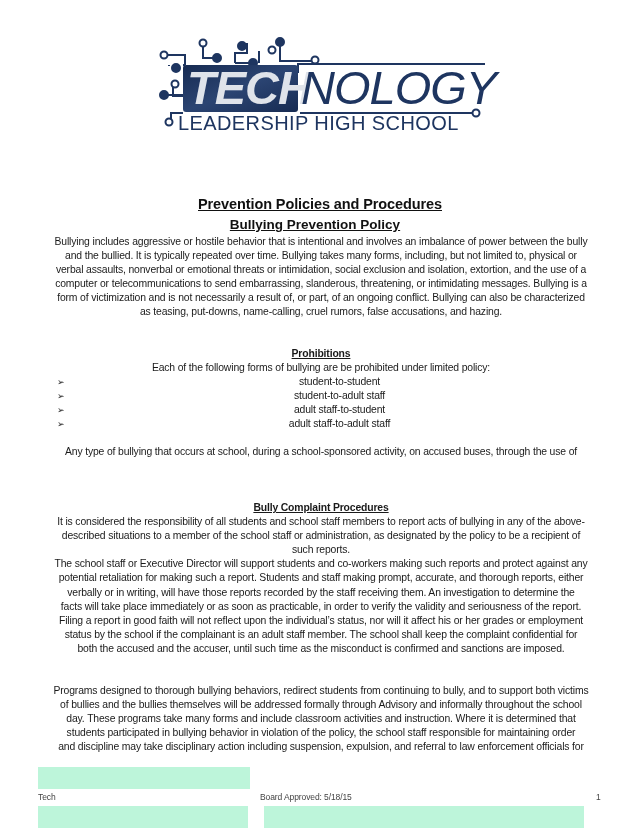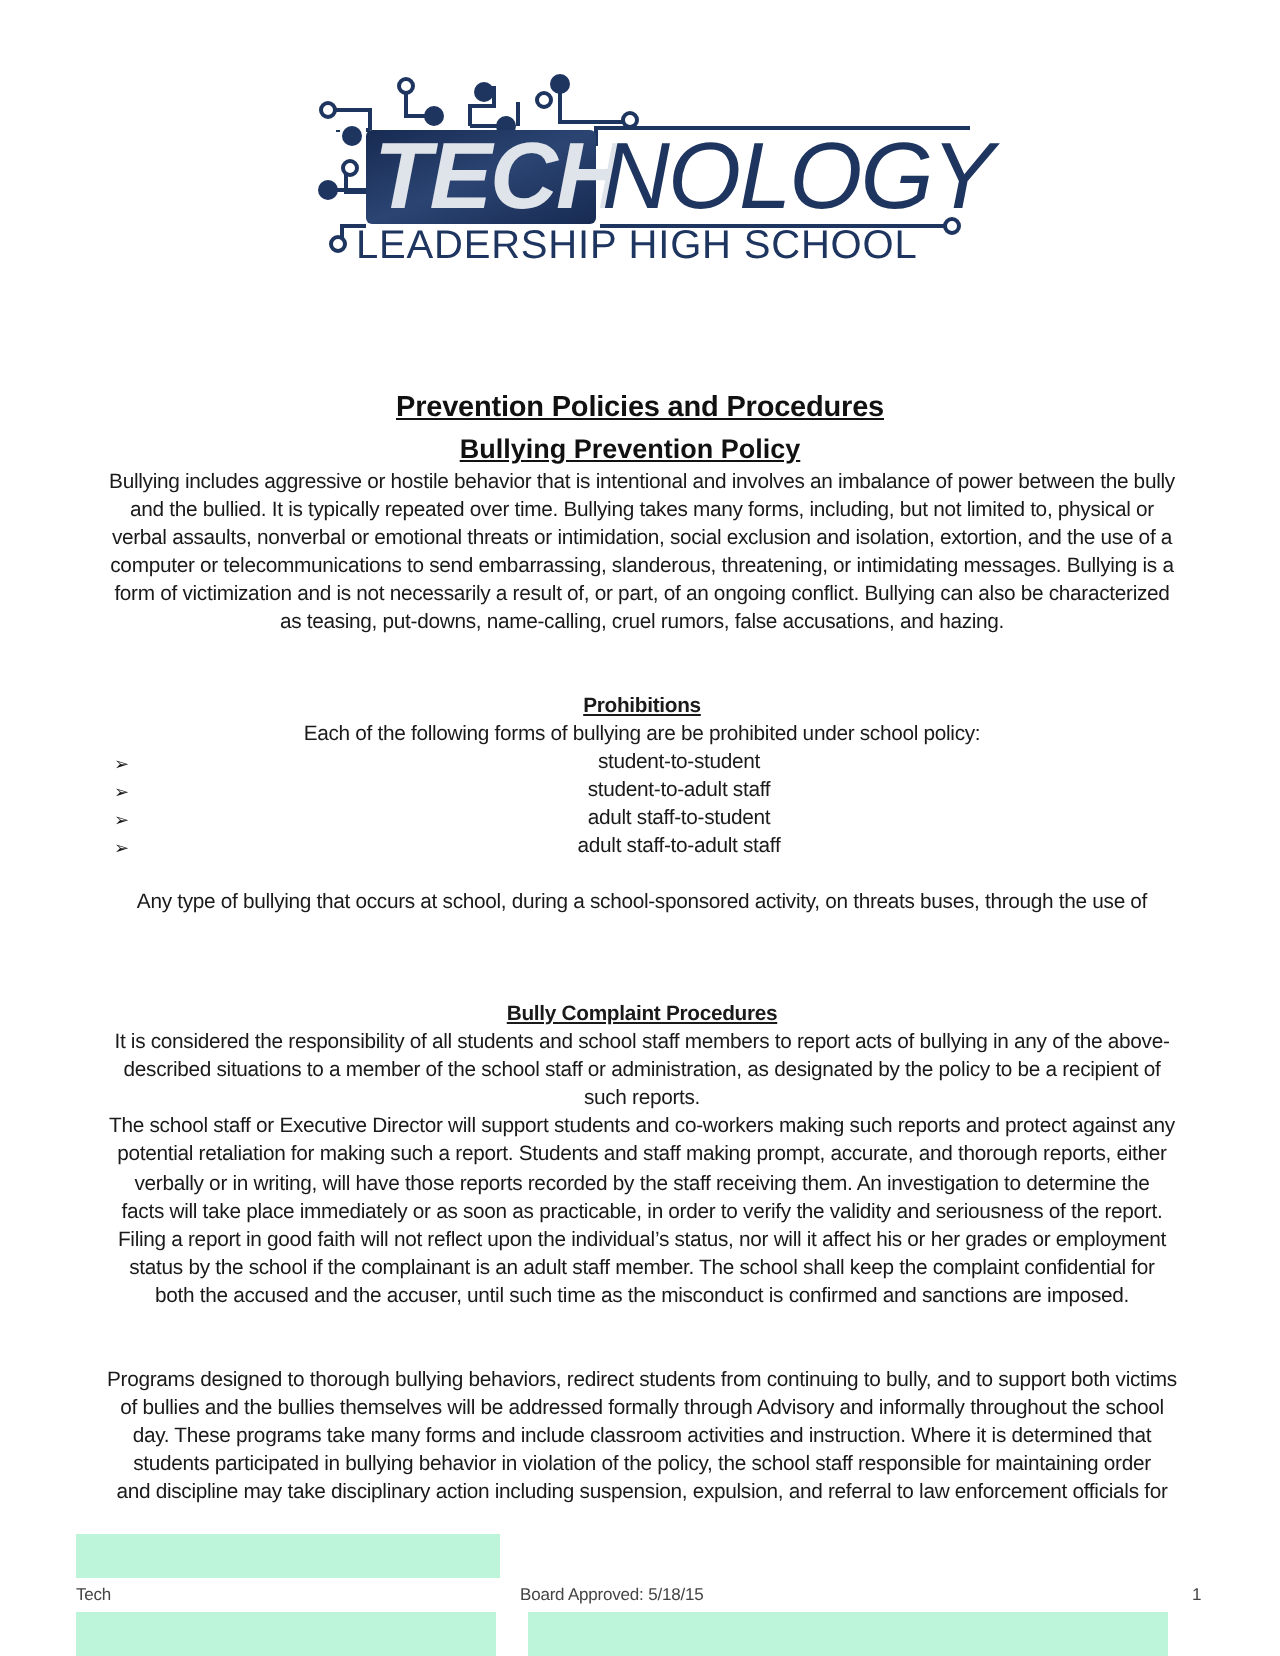--- a/index.html
+++ b/index.html
@@ -111,30 +111,30 @@
     <p>Bullying includes aggressive or hostile behavior that is intentional and involves an imbalance of power between the bully</p>
     <p>and the bullied. It is typically repeated over time. Bullying takes many forms, including, but not limited to, physical or</p>
     <p>verbal assaults, nonverbal or emotional threats or intimidation, social exclusion and isolation, extortion, and the use of a</p>
     <p>computer or telecommunications to send embarrassing, slanderous, threatening, or intimidating messages. Bullying is a</p>
     <p>form of victimization and is not necessarily a result of, or part, of an ongoing conflict. Bullying can also be characterized</p>
     <p>as teasing, put-downs, name-calling, cruel rumors, false accusations, and hazing.</p>
   </div>
 
   <div class="block" style="top:347px;">
     <p class="heading">Prohibitions</p>
-    <p>Each of the following forms of bullying are be prohibited under school policy:</p>
+    <p>Each of the following forms of bullying are be prohibited under limited policy:</p>
     <ul class="arrows">
       <li><span class="arr">➢</span><span>student-to-student</span></li>
       <li><span class="arr">➢</span><span>student-to-adult staff</span></li>
       <li><span class="arr">➢</span><span>adult staff-to-student</span></li>
       <li><span class="arr">➢</span><span>adult staff-to-adult staff</span></li>
     </ul>
   </div>
   <div class="block" style="top:445px;">
-    <p>Any type of bullying that occurs at school, during a school-sponsored activity, on threats buses, through the use of</p>
+    <p>Any type of bullying that occurs at school, during a school-sponsored activity, on accused buses, through the use of</p>
   </div>
 
   <div class="block" style="top:501px;">
     <p class="heading">Bully Complaint Procedures</p>
     <p>It is considered the responsibility of all students and school staff members to report acts of bullying in any of the above-</p>
     <p>described situations to a member of the school staff or administration, as designated by the policy to be a recipient of</p>
     <p>such reports.</p>
     <p>The school staff or Executive Director will support students and co-workers making such reports and protect against any</p>
     <p>potential retaliation for making such a report. Students and staff making prompt, accurate, and thorough reports, either</p>
     <p>verbally or in writing, will have those reports recorded by the staff receiving them. An investigation to determine the</p>

